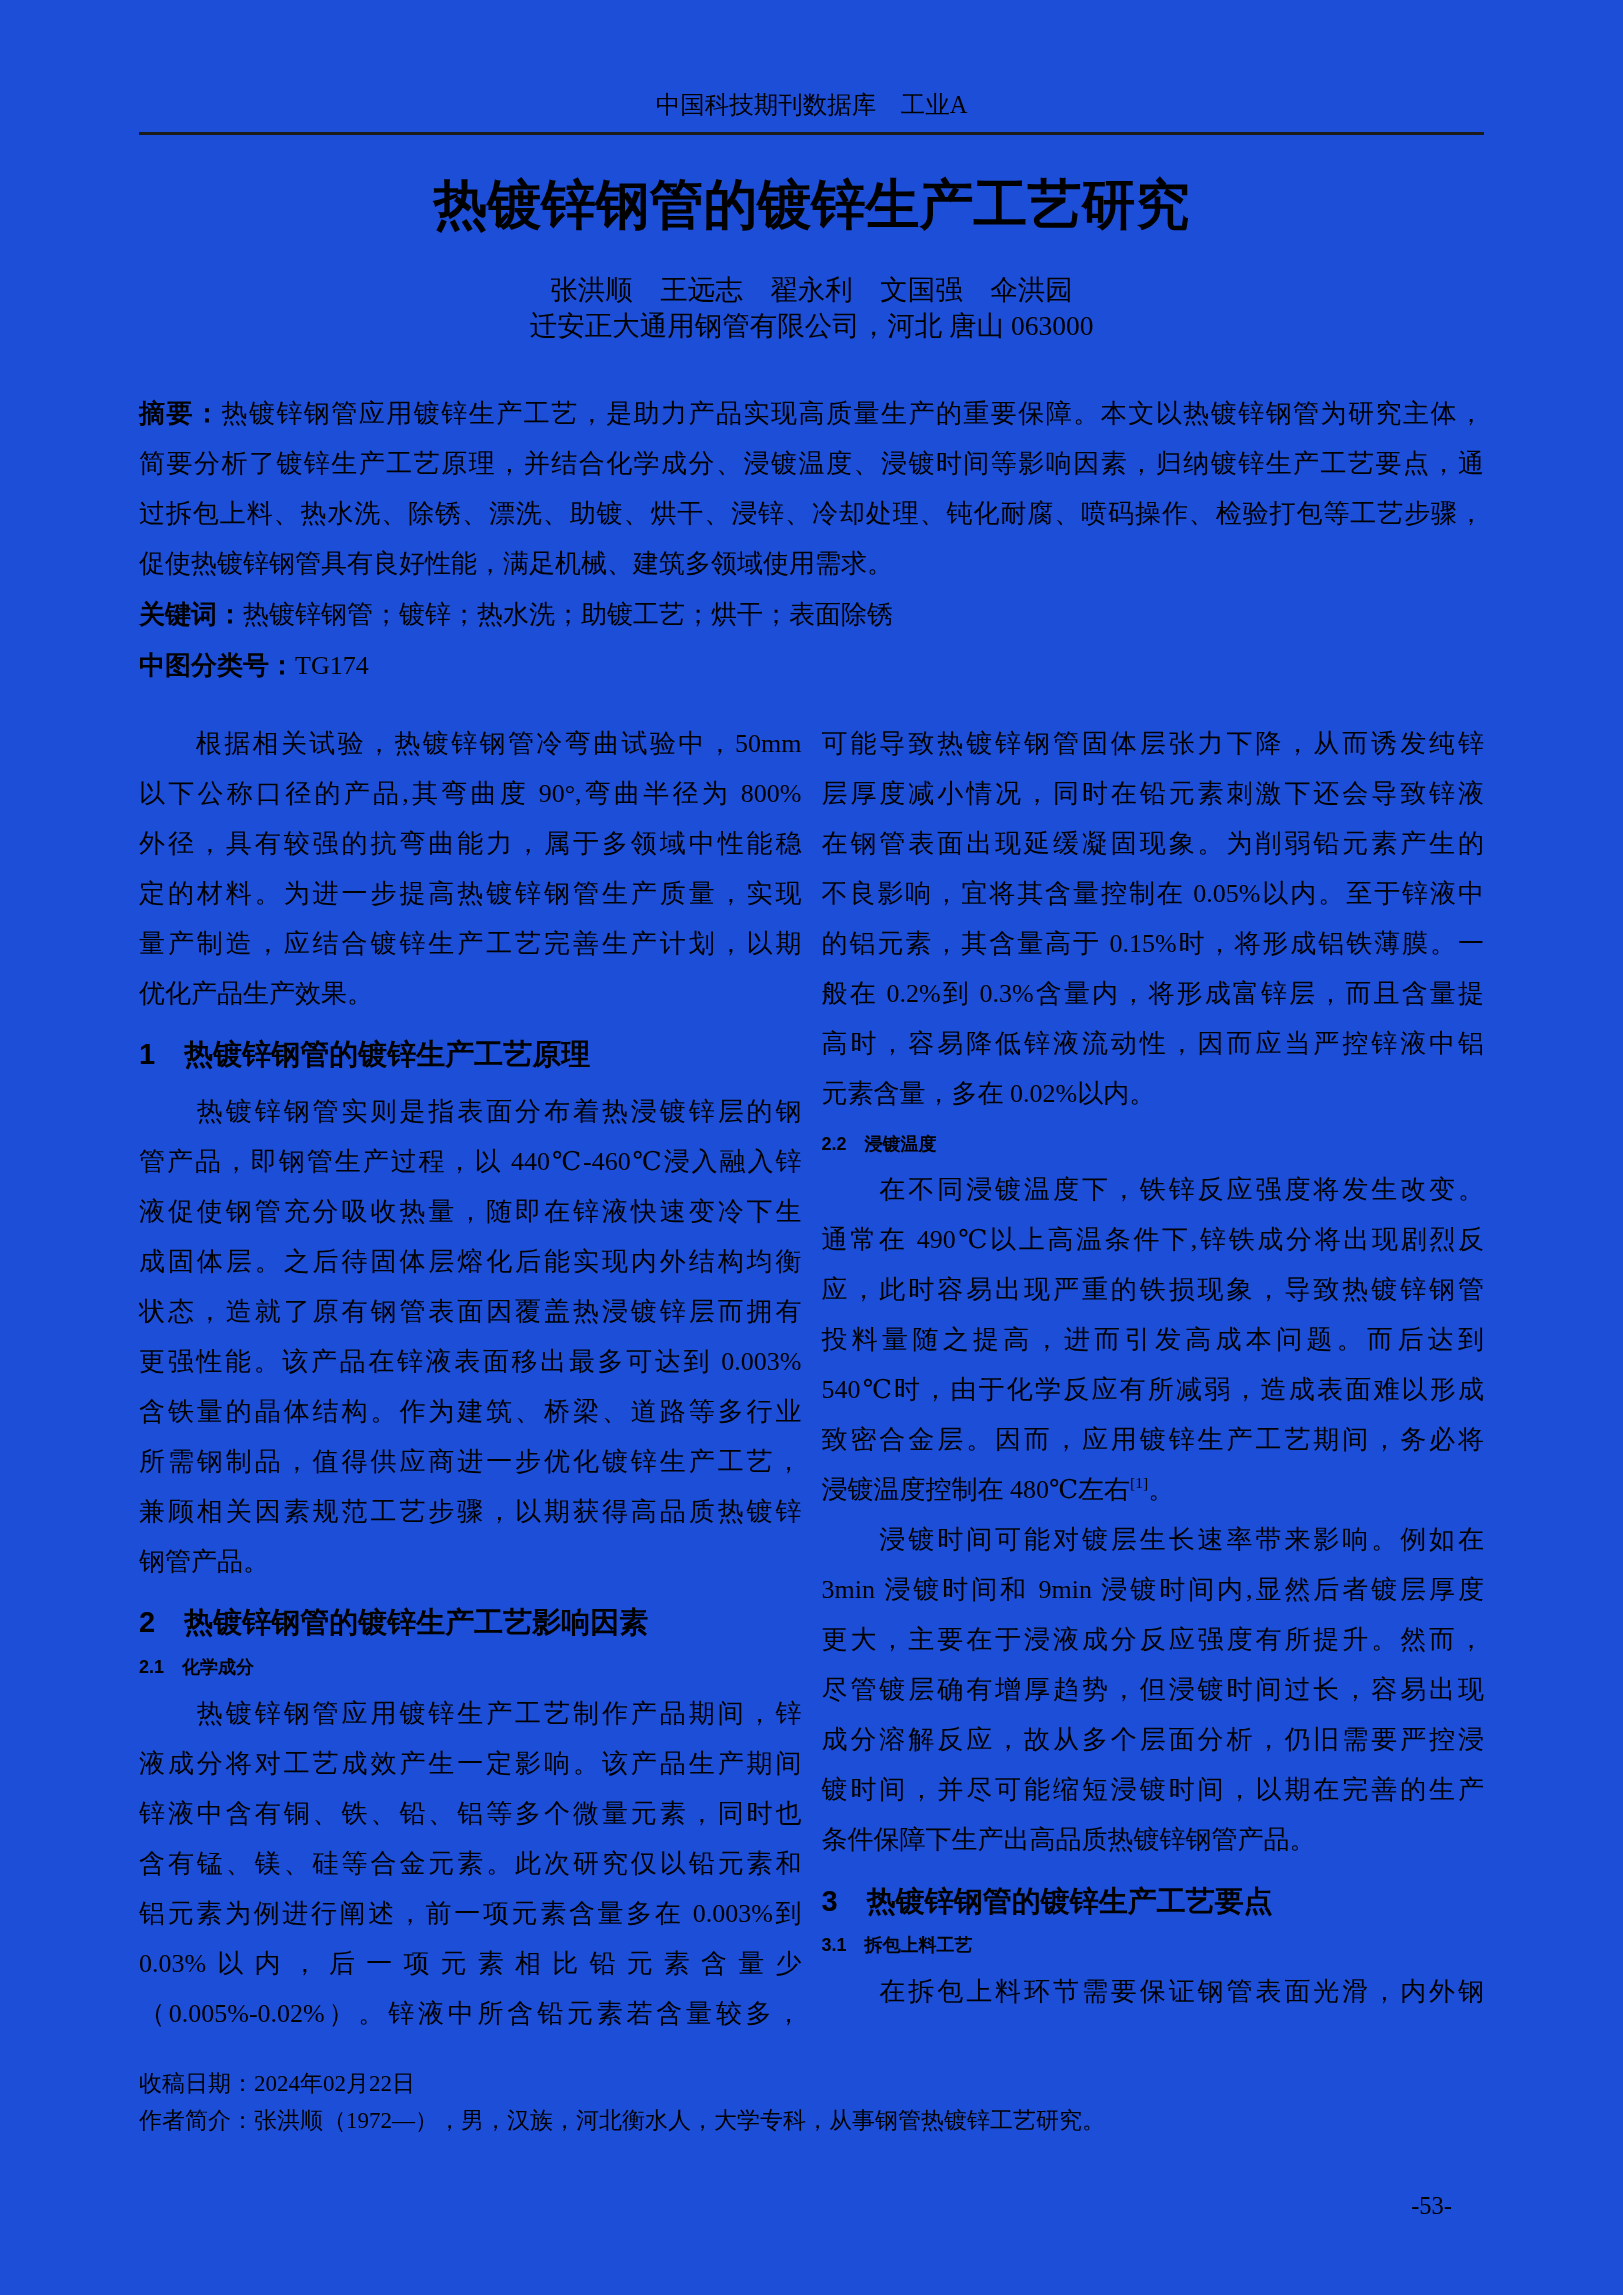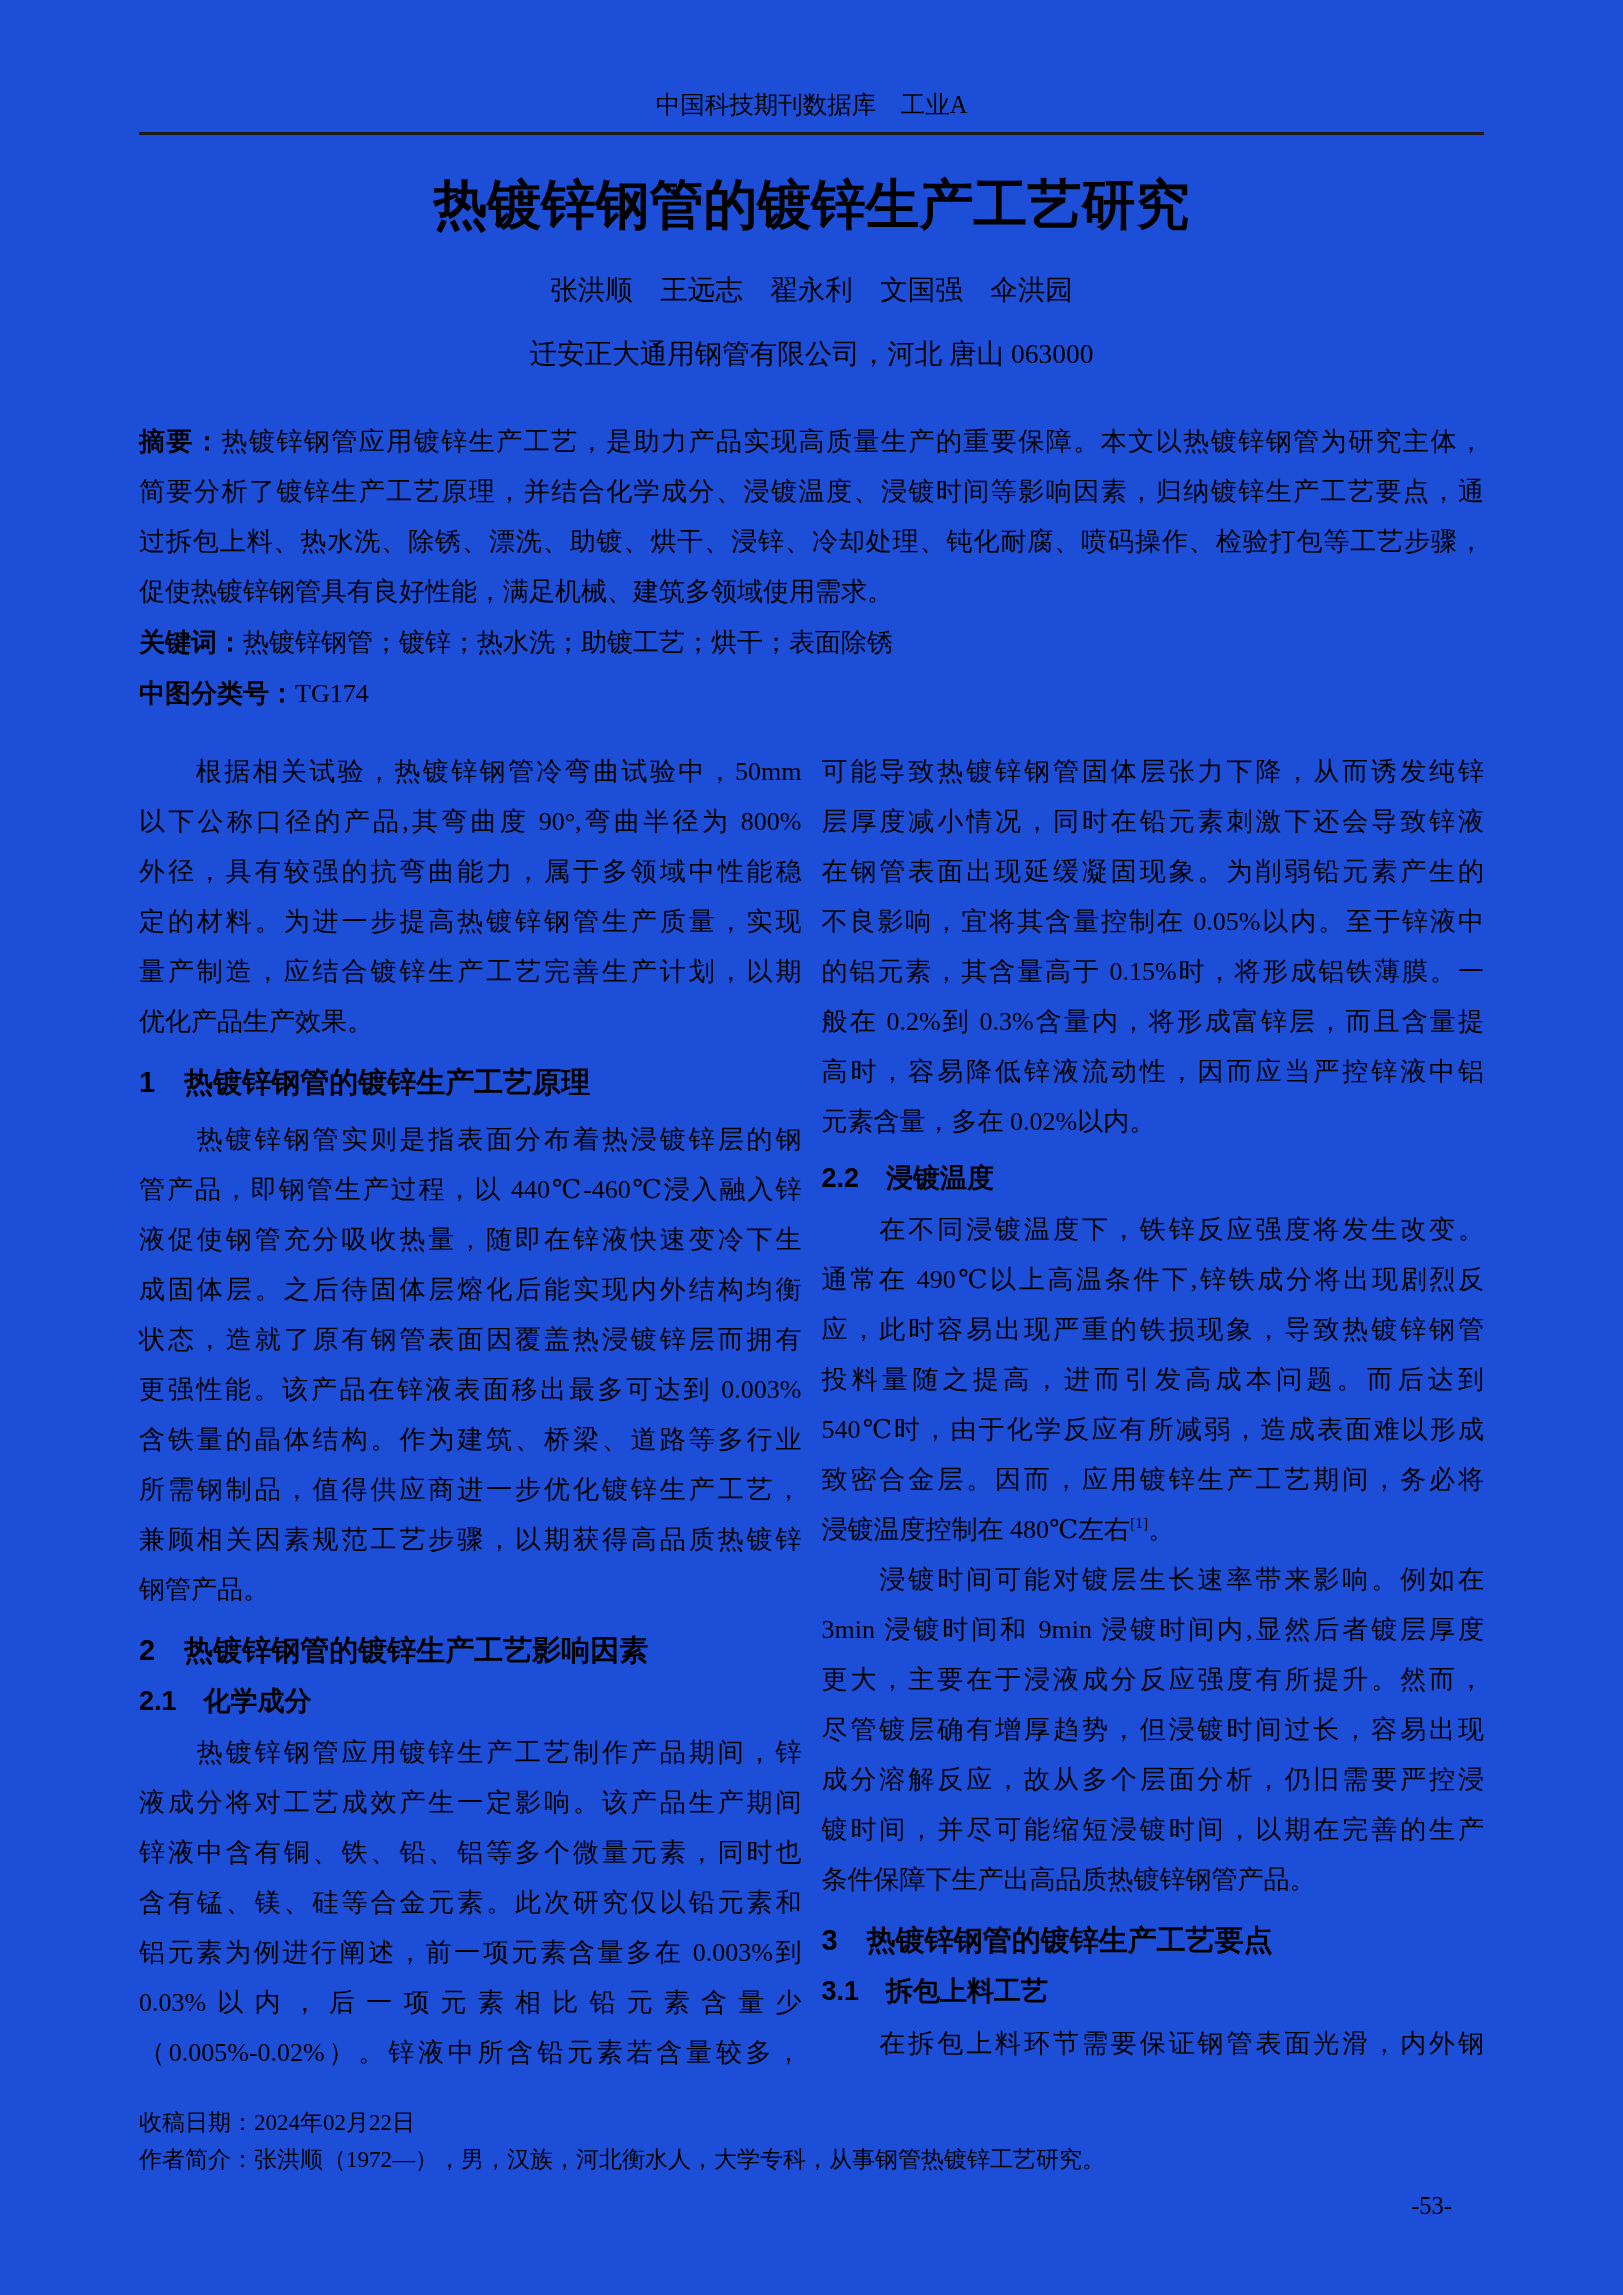--- a/index.html
+++ b/index.html
@@ -8,33 +8,33 @@
     font-family:"Liberation Serif","DejaVu Serif",serif;
     box-sizing:border-box;padding:88px 139px 0;overflow:hidden;margin:0 auto;
   }
   .header-text{text-align:center;font-size:24.5px;line-height:1.4;}
   .header-rule{height:3.5px;background:#1c1c1c;margin-top:9.3px;}
   .title{
     text-align:center;font-family:"Liberation Sans","DejaVu Sans",sans-serif;
     font-weight:bold;font-size:54px;line-height:1.25;margin-top:36px;
   }
   .authors{text-align:center;font-size:27.5px;margin-top:33px;}
-  .affiliation{text-align:center;font-size:27.5px;margin-top:28px;}
+  .affiliation{text-align:center;font-size:27.5px;}
   .meta{margin-top:44px;font-size:26px;}
   .meta-line{line-height:50px;}
   .jline{text-align:justify;text-align-last:justify;}
   .label{font-family:"Liberation Sans","DejaVu Sans",sans-serif;font-weight:bold;}
   .columns{display:flex;gap:20px;margin-top:28px;}
   .col{flex:1 1 0;min-width:0;font-size:26px;}
   .line{line-height:50px;text-align:justify;text-align-last:justify;}
   .line.last{text-align-last:left;}
   .para{margin:0;}
   .heading{font-family:"Liberation Sans","DejaVu Sans",sans-serif;font-weight:bold;}
   .h1{font-size:29px;margin:17.5px 0 13px;line-height:1.3;}
-  .h2{font-size:27px;margin:14px 0 9.3px;line-height:1.3;}
+  .h2{font-size:18px;margin:14px 0 9.3px;line-height:1.3;}
   sup{font-size:0.6em;vertical-align:super;line-height:0;}
   .footer{margin-top:26px;font-size:23px;}
   .footer-line{line-height:37px;}
   .page-number{position:absolute;right:171px;bottom:75px;font-size:24.5px;text-align:right;}
 </style>
 </head>
 <body>
 
 <div class="page">
 

